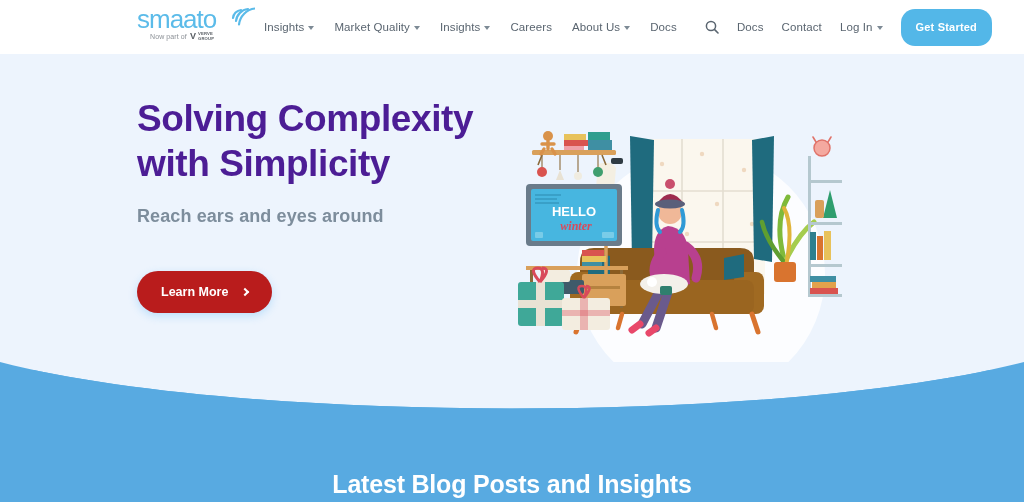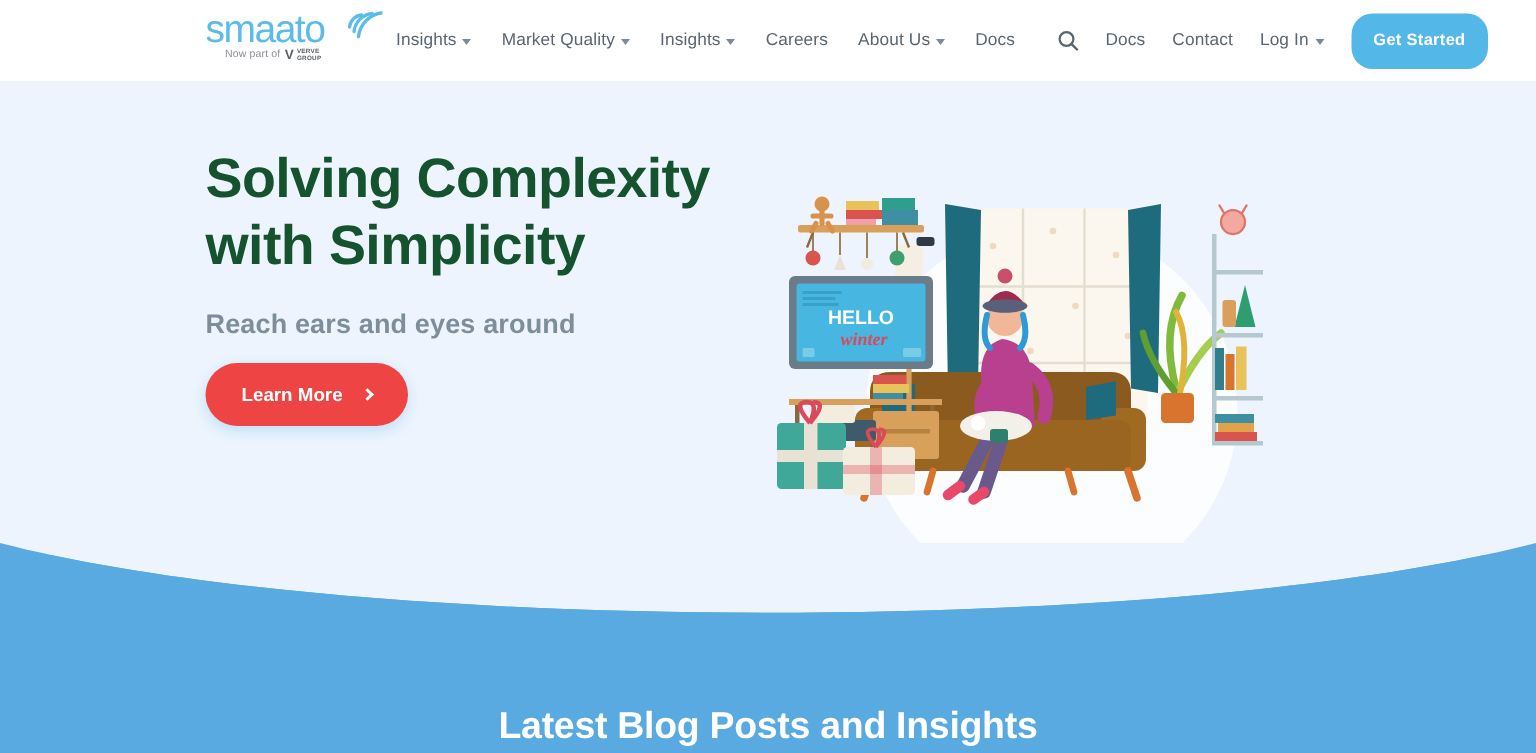--- a/index.html
+++ b/index.html
@@ -80,33 +80,33 @@
   .hero-circle {
     position: absolute;
     left: 577px; top: 96px;
     width: 248px; height: 248px;
     border-radius: 50%;
     background: #fcfdff;
   }
   .hero-text { position: absolute; left: 137px; top: 42px; width: 400px; }
   .hero-title {
     font-size: 37px; font-weight: 700;
-    line-height: 1.22; color: #14532d;
+    line-height: 1.22; color: #4c1d95;
     letter-spacing: -.4px;
   }
   .hero-sub {
     margin-top: 20px;
     font-size: 18px; color: #7d8d9c; font-weight: 700;
     letter-spacing: .1px;
   }
   .btn-learn {
-    margin-top: 15px;
+    margin-top: 44px;
     display: inline-flex; align-items: center; justify-content: center;
     gap: 16px;
-    background: #ef4444; color: #ffffff;
+    background: #b91c1c; color: #ffffff;
     font-size: 12.5px; font-weight: 600;
     height: 42px; padding: 0 24px;
     border-radius: 21px; cursor: pointer;
     box-shadow: 0 3px 9px rgba(83,176,245,.32);
   }
   .chev {
     display: inline-block; width: 6px; height: 6px;
     border-right: 2.4px solid #fff; border-top: 2.4px solid #fff;
     transform: rotate(45deg); margin-left: -2px;
   }

